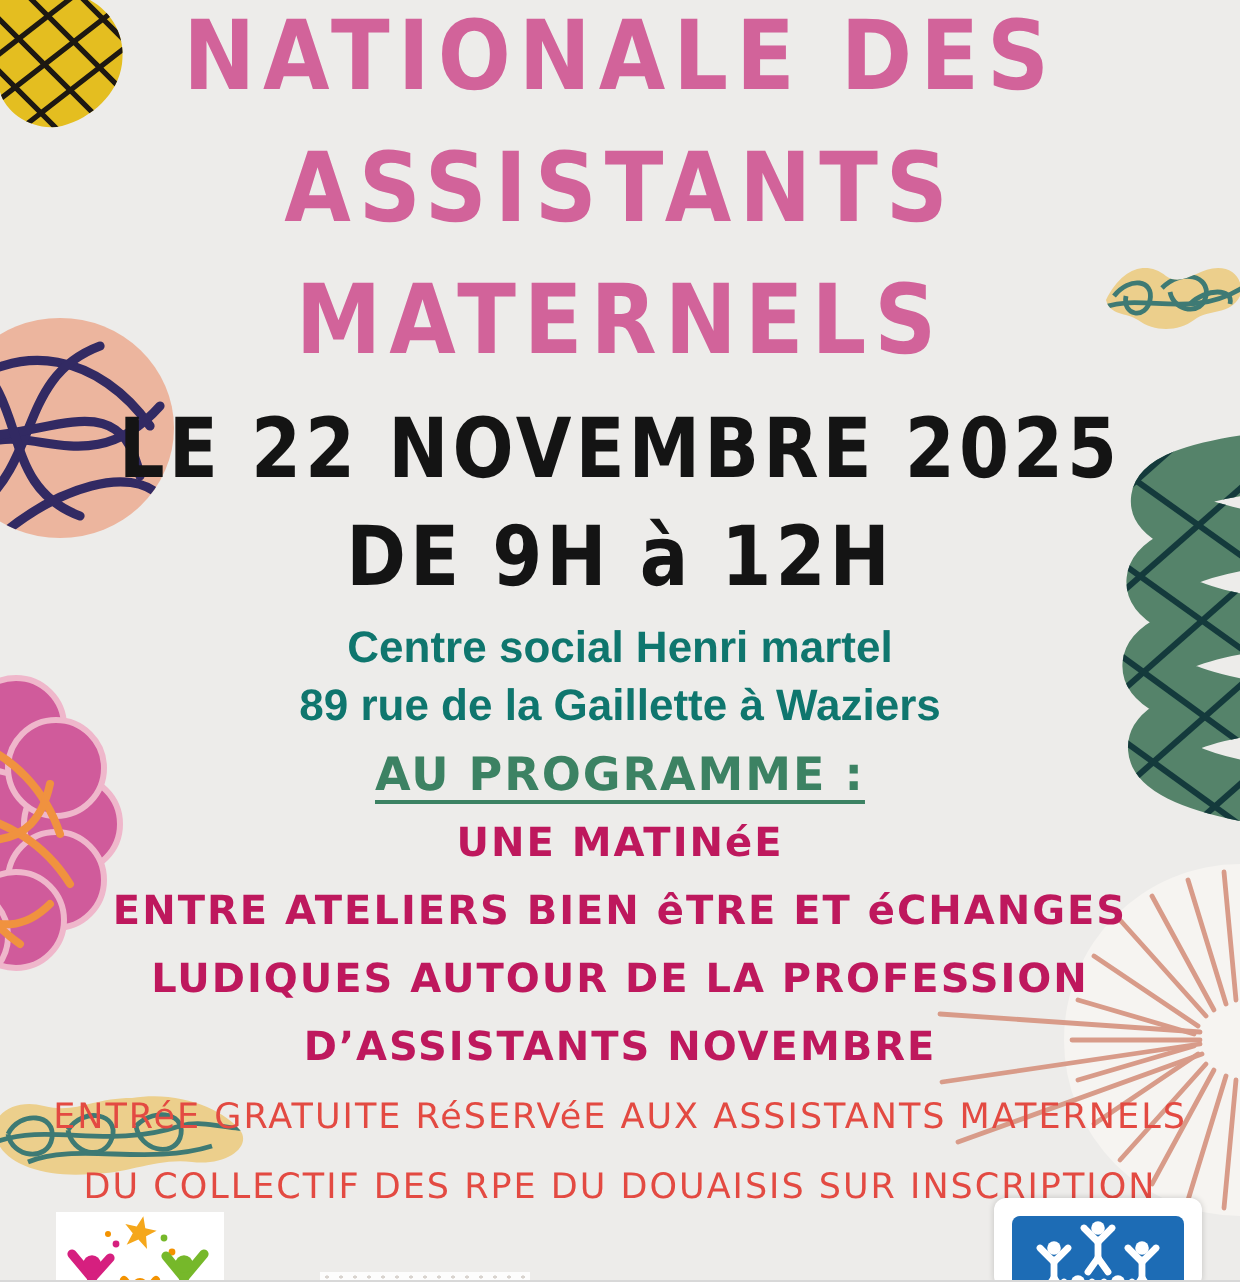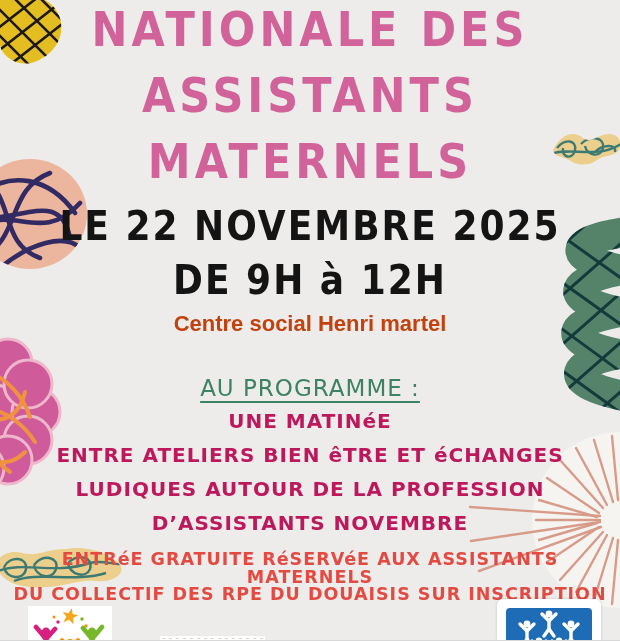--- a/index.html
+++ b/index.html
@@ -13,32 +13,32 @@
   .title{
     color:#d2639a;font-weight:bold;font-size:43px;letter-spacing:4px;
     line-height:1;transform:scaleY(1.12);
   }
   .dateline{
     color:#141414;font-weight:bold;font-size:36px;letter-spacing:2px;
     line-height:1;transform:scaleY(1.15);
   }
   .venue{
     font-family:"Liberation Sans",sans-serif;
-    color:#c2410c;font-weight:bold;font-size:22px;line-height:1;
+    color:#0f766e;font-weight:bold;font-size:22px;line-height:1;
   }
   .prog-head{
-    color:#3c8263;font-weight:normal;font-size:23px;letter-spacing:1px;
+    color:#3c8263;font-weight:bold;font-size:23px;letter-spacing:1px;
     text-decoration:underline;text-underline-offset:5px;
     text-decoration-thickness:2px;line-height:1;
   }
   .prog-line{
     color:#be185d;font-weight:bold;font-size:20px;letter-spacing:1px;line-height:1;
   }
   .footer-line{
-    color:#e34a42;font-weight:bold;font-size:17.5px;letter-spacing:1px;line-height:1;
+    color:#e34a42;font-weight:normal;font-size:17.5px;letter-spacing:1px;line-height:1;
   }
   .logo-box{
     position:absolute;background:#ffffff;z-index:4;overflow:hidden;
   }
   #logo-left{left:28px;top:606px;width:84px;height:40px;}
   #logo-right{left:497px;top:599px;width:104px;height:45px;border-radius:6px;
     box-shadow:0 0 3px rgba(0,0,0,.18);}
   #logo-strip{left:160px;top:636px;width:105px;height:6px;background:#fdfdfd;
     background-image:radial-gradient(#d9d4cf 1px, transparent 1.2px);
     background-size:7px 5px;z-index:4;position:absolute;}
@@ -204,20 +204,21 @@
   </svg>
 
   <div class="txt title" style="top:8px">NATIONALE DES</div>
   <div class="txt title" style="top:74px">ASSISTANTS</div>
   <div class="txt title" style="top:140px">MATERNELS</div>
 
   <div class="txt dateline" style="top:208px">LE 22 NOVEMBRE 2025</div>
   <div class="txt dateline" style="top:262px">DE 9H à 12H</div>
 
   <div class="txt venue" style="top:313px">Centre social Henri martel</div>
+  <div class="txt venue" style="top:342px">89 rue de la Gaillette à Waziers</div>
 
   <div class="txt prog-head" style="top:377px">AU PROGRAMME :</div>
   <div class="txt prog-line" style="top:411px">UNE MATINéE</div>
   <div class="txt prog-line" style="top:479px">LUDIQUES AUTOUR DE LA PROFESSION</div>
   <div class="txt prog-line" style="top:445px">ENTRE ATELIERS BIEN êTRE ET éCHANGES</div>
   <div class="txt prog-line" style="top:513px">D’ASSISTANTS NOVEMBRE</div>
 
   <div class="txt footer-line" style="top:551px">ENTRéE GRATUITE RéSERVéE AUX ASSISTANTS MATERNELS</div>
   <div class="txt footer-line" style="top:586px">DU COLLECTIF DES RPE DU DOUAISIS SUR INSCRIPTION</div>
 

